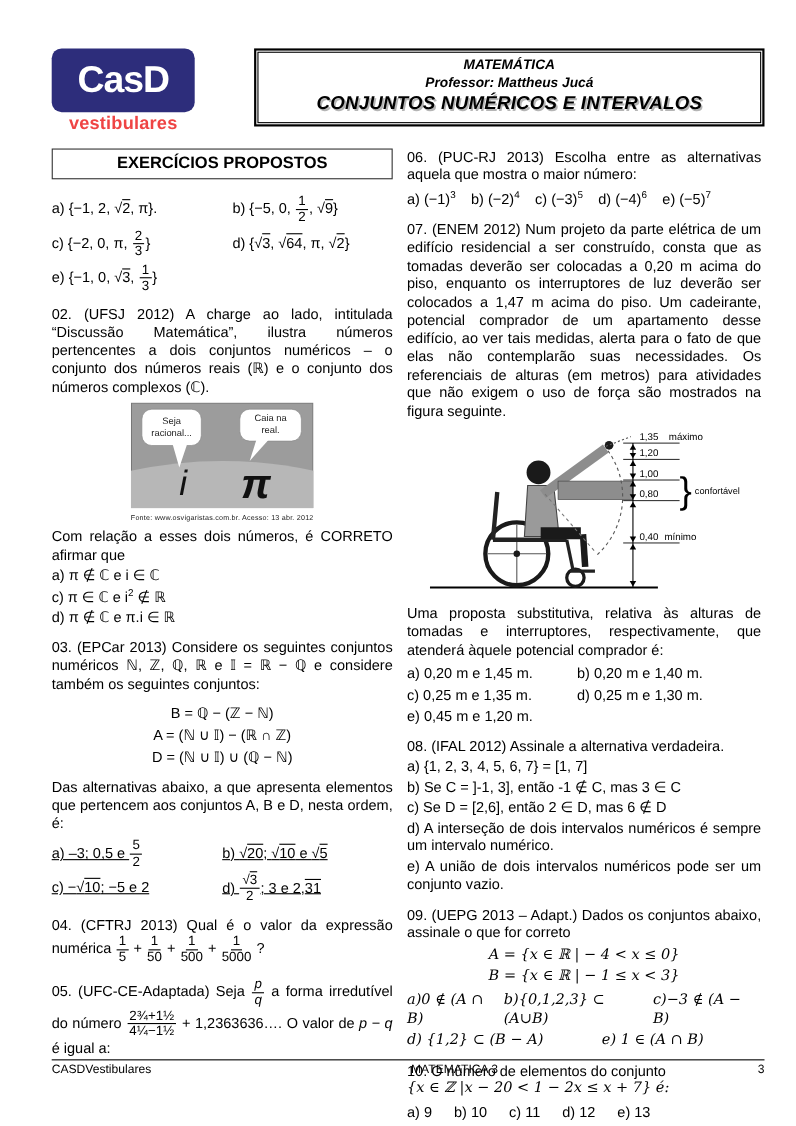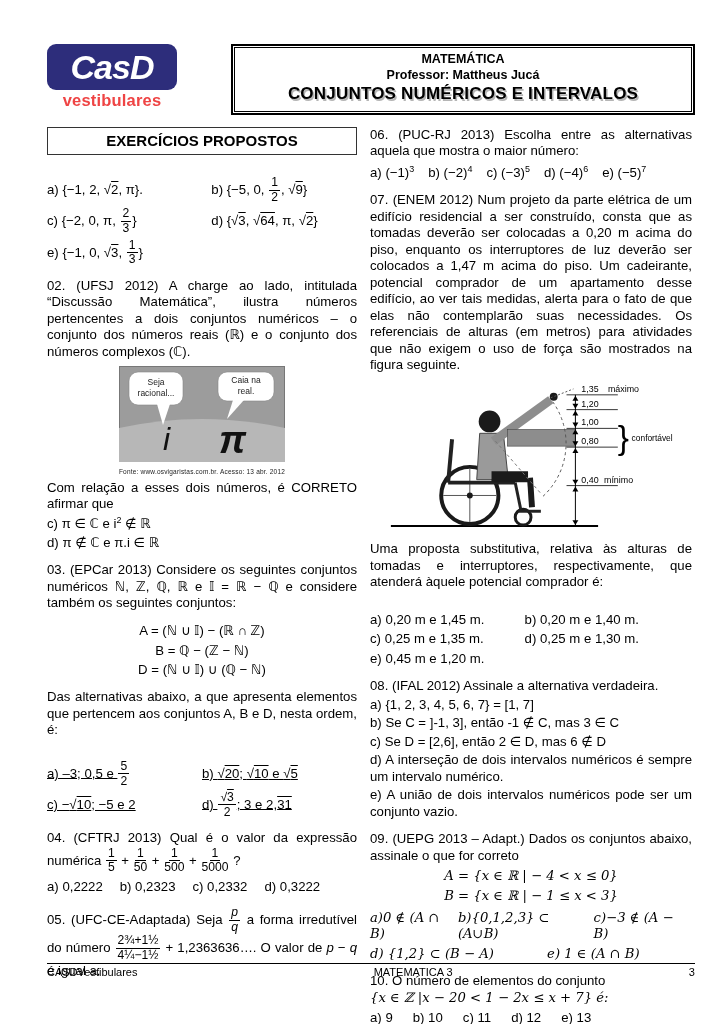--- a/index.html
+++ b/index.html
@@ -4,38 +4,38 @@
 <style>
   html,body{margin:0;padding:0;background:#fff;}
   body{width:724px;height:1024px;position:relative;overflow:hidden;
        font-family:"Liberation Sans","DejaVu Sans",sans-serif;color:#000;
        font-size:13.2px;line-height:1.25;-webkit-font-smoothing:antialiased;}
   .page{position:absolute;inset:0;background:#fff;}
 
   
   .header{display:flex;align-items:flex-start;padding:44px 29px 0 47px;gap:54px;}
   .logo{width:130px;flex:0 0 auto;text-align:center;}
-  .logo-box{background:#2d2d7b;border-radius:9px;height:46px;display:flex;align-items:center;justify-content:center;font-style:italic;}
+  .logo-box{background:#2d2d7b;border-radius:9px;height:58px;display:flex;align-items:center;justify-content:center;}
   .logo-title{color:#fff;font-weight:bold;font-size:34px;letter-spacing:-1px;line-height:1;}
   .logo-sub{color:#ef4444;font-weight:bold;font-size:16.5px;margin-top:0px;letter-spacing:0.2px;}
   .title-box{flex:1;border:2px solid #000;padding:1px;}
-  .title-inner{border:1px solid #000;text-align:center;padding:4px 2px 6px;}
+  .title-inner{border:1px solid #000;text-align:center;padding:4px 2px 6px;font-style:italic;}
   .subject{font-weight:bold;font-size:12.5px;}
   .professor{font-weight:bold;font-size:12.5px;}
   .main-title{font-weight:bold;font-size:17px;letter-spacing:0.2px;text-shadow:1.5px 1.5px 0 #b5b5b5;}
 
   
   .columns{display:flex;gap:13px;padding:12px 29px 0 47px;}
   .col{flex:0 0 auto;}
   .col-left{width:310px;}
   .col-right{width:322px;}
   .section-box{border:1.5px solid #333;text-align:center;font-weight:bold;font-size:15px;padding:4px 16px;margin:0 0 13px;}
   .q{margin-bottom:11px;}
   .stem{text-align:justify;}
-  .opts2{display:grid;grid-template-columns:53% 47%;row-gap:3px;margin-top:21px;align-items:center;}
+  .opts2{display:grid;grid-template-columns:53% 47%;row-gap:3px;margin-top:5px;align-items:center;}
   .opts2 > span{display:block;}
   .optrow{display:flex;gap:24px;margin-top:4px;flex-wrap:wrap;}
   .optlist > div{margin-top:2px;}
   .centered-eqs{text-align:center;margin:9px 0;line-height:1.5;}
   .math-serif{font-family:"DejaVu Serif","Liberation Serif",serif;font-style:italic;}
 
   
   .frac{display:inline-flex;flex-direction:column;align-items:center;vertical-align:middle;
         line-height:1.1;font-size:0.92em;padding:0 1px;text-align:center;}
   .frac .fn{border-bottom:1.2px solid #000;padding:0 2px;}
@@ -113,30 +113,31 @@
             <path d="M114,34 L108,53 L125,34 Z" fill="#fff"></path>
             <text x="127" y="17" font-size="8.5" text-anchor="middle" fill="#222">Caia na</text>
             <text x="127" y="28" font-size="8.5" text-anchor="middle" fill="#222">real.</text>
             <text x="44" y="84" font-size="32" font-style="italic" font-family="DejaVu Serif,serif" fill="#111">i</text>
             <text x="100" y="87" font-size="38" font-style="italic" font-weight="bold" font-family="DejaVu Serif,serif" fill="#111">π</text>
           </svg>
           <div class="fig-caption">Fonte: www.osvigaristas.com.br. Acesso: 13 abr. 2012</div>
         </div>
         <div class="stem">Com relação a esses dois números, é CORRETO afirmar que</div>
         <div class="optlist">
+          <div>a) π ∉ ℂ e i ∈ ℂ</div>
           <div>c) π ∈ ℂ e i<sup>2</sup> ∉ ℝ</div>
           <div>d) π ∉ ℂ e π.i ∈ ℝ</div>
         </div>
       </div>
 
       <div class="q">
         <div class="stem">03. (EPCar 2013)   Considere os seguintes conjuntos numéricos ℕ, ℤ, ℚ, ℝ e 𝕀 = ℝ − ℚ e considere também os seguintes conjuntos:</div>
         <div class="centered-eqs">
+          <div>B = ℚ − (ℤ − ℕ)</div>
           <div>A = (ℕ ∪ 𝕀) − (ℝ ∩ ℤ)</div>
-          <div>B = ℚ − (ℤ − ℕ)</div>
           <div>D = (ℕ ∪ 𝕀) ∪ (ℚ − ℕ)</div>
         </div>
         <div class="stem">Das alternativas abaixo, a que apresenta elementos que pertencem aos conjuntos A, B e D, nesta ordem, é:</div>
         <div class="opts2" style="grid-template-columns:50% 50%;text-decoration:underline;">
           <span>a) –3; 0,5 e <span class="frac">
                 <span class="fn">5</span>
                 <span class="fd">2</span>
               </span></span>
           <span>b) <span class="sq">√<span class="sqv">20</span></span>;  <span class="sq">√<span class="sqv">10</span></span>  e <span class="sq">√<span class="sqv">5</span></span></span>
           <span>c) −<span class="sq">√<span class="sqv">10</span></span>;  −5 e 2</span>
@@ -154,26 +155,20 @@
             </span> + <span class="frac">
               <span class="fn">1</span>
               <span class="fd">50</span>
             </span> + <span class="frac">
               <span class="fn">1</span>
               <span class="fd">500</span>
             </span> + <span class="frac">
               <span class="fn">1</span>
               <span class="fd">5000</span>
             </span> ?</div>
-        <div class="optrow" style="gap:17px;">
-          <span>a) 0,2222</span>
-          <span>b) 0,2323</span>
-          <span>c) 0,2332</span>
-          <span>d) 0,3222</span>
-        </div>
       </div>
 
       <div class="q">
         <div class="stem">05. (UFC-CE-Adaptada) Seja <span class="frac">
               <span class="fn"><i>p</i></span>
               <span class="fd"><i>q</i></span>
             </span> a forma irredutível do número <span class="frac">
               <span class="fn">2¾+1½</span>
               <span class="fd">4¼−1½</span>
             </span> + 1,2363636…. O valor de <i>p</i> − <i>q</i> é igual a:</div>

